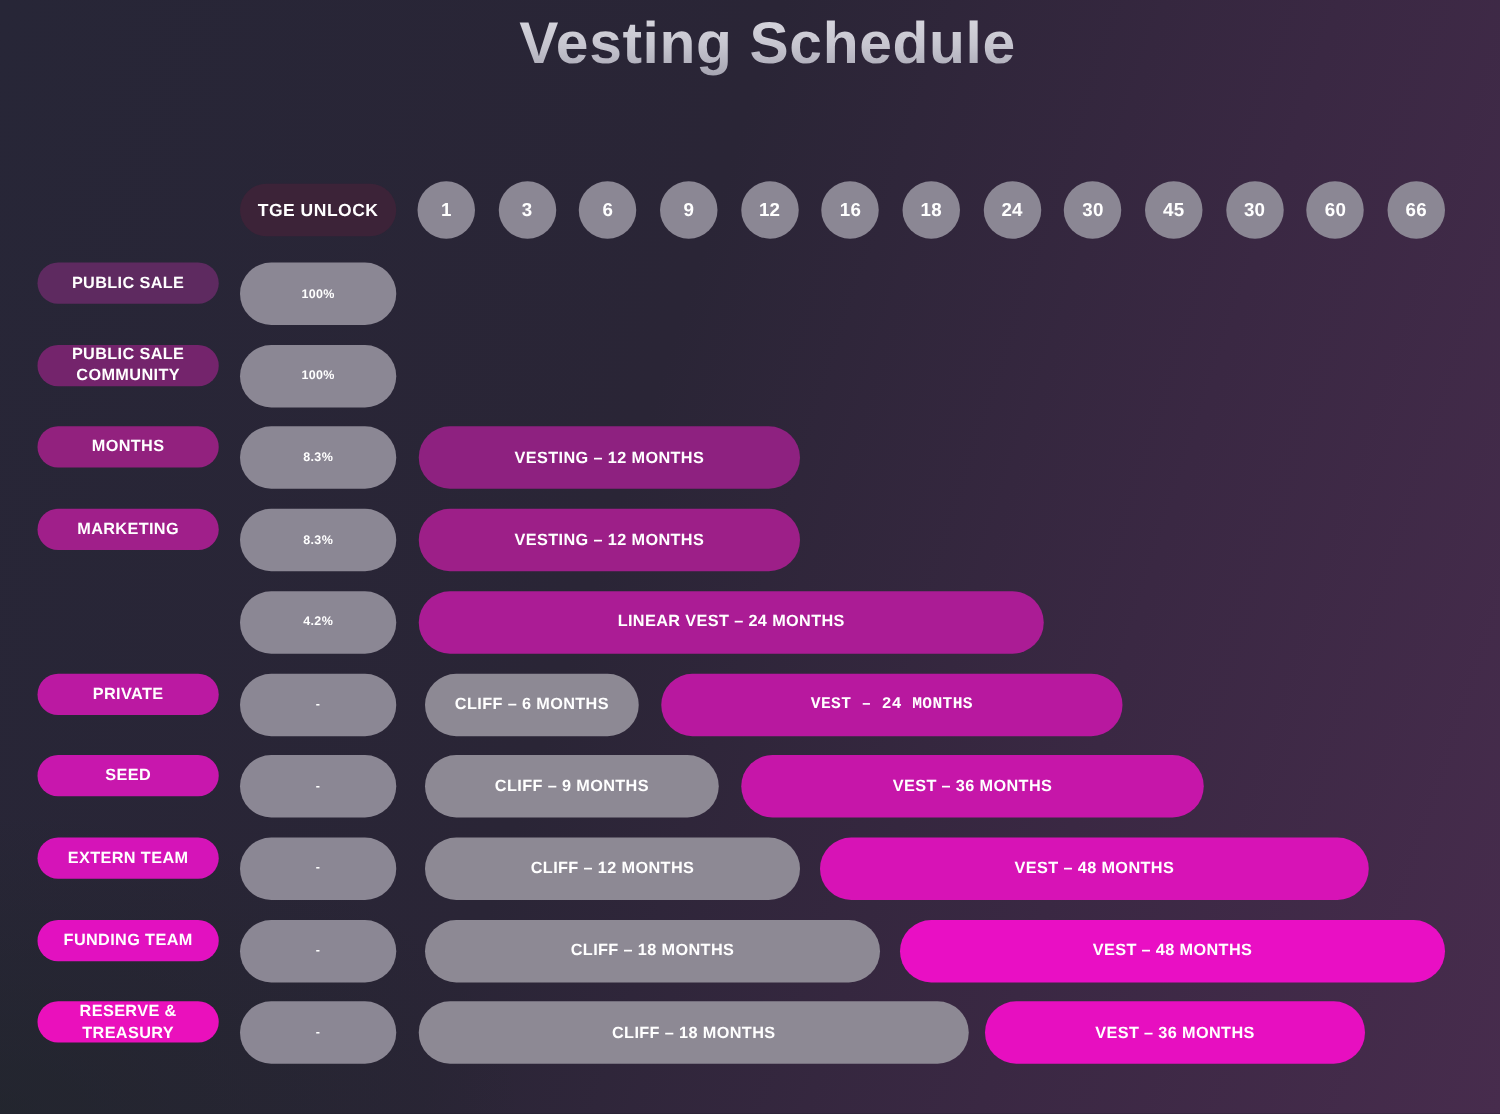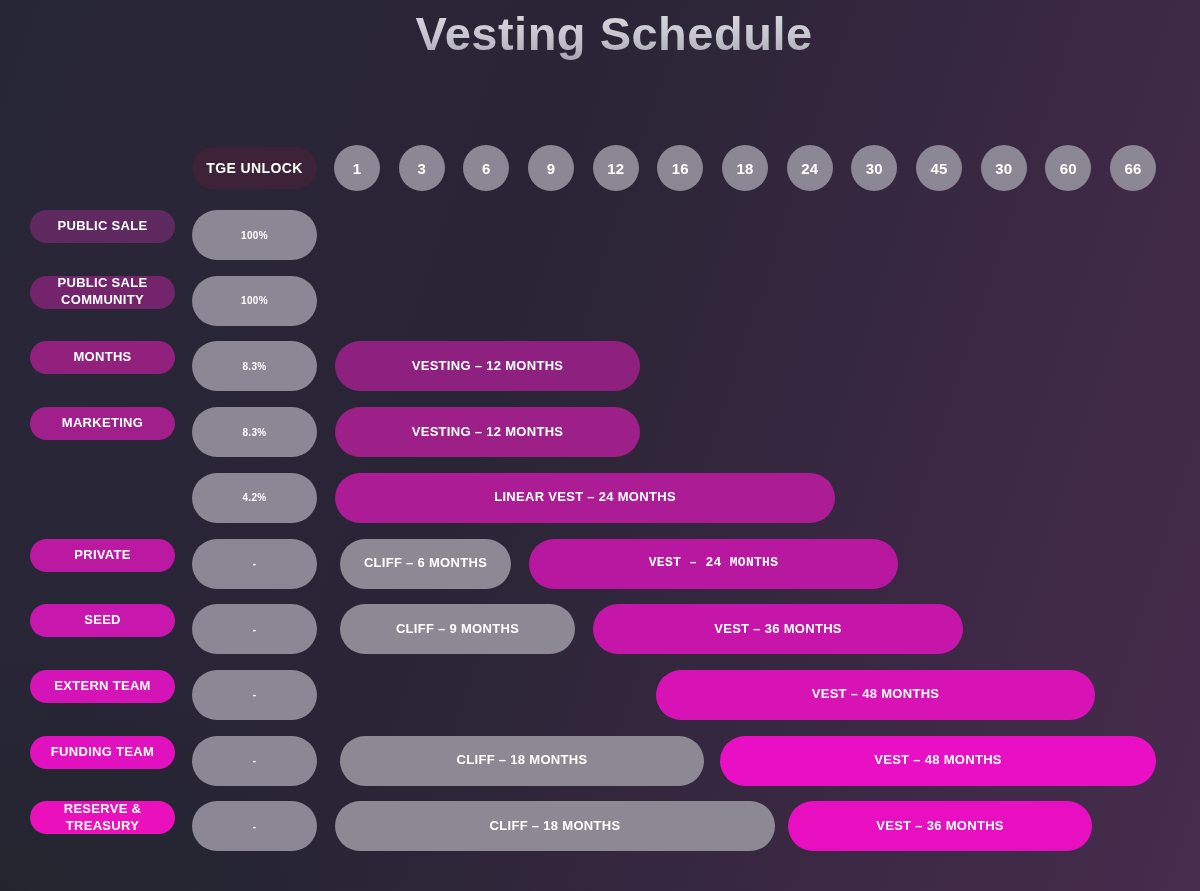--- a/index.html
+++ b/index.html
@@ -105,20 +105,21 @@
       </div>
       <div class="row" style="top: 604.2px;">
         <div class="pill label-pill" style="background: rgb(200, 23, 173);">SEED</div>
         <div class="pill tge-value" style="background: rgb(139, 135, 148);">-</div>
         <div class="pill bar cliff" style="left: 340px; width: 235px;">CLIFF – 9 MONTHS</div>
         <div class="pill bar vest" style="left: 593px; width: 370px; background: rgb(198, 22, 169);">VEST – 36 MONTHS</div>
       </div>
       <div class="row" style="top: 669.9px;">
         <div class="pill label-pill" style="background: rgb(213, 20, 184); text-align: right;">EXTERN TEAM</div>
         <div class="pill tge-value" style="background: rgb(139, 135, 148);">-</div>
+        <div class="pill bar cliff" style="left: 340px; width: 300px;">CLIFF – 12 MONTHS</div>
         <div class="pill bar vest" style="left: 656px; width: 439px; background: rgb(215, 19, 182);">VEST – 48 MONTHS</div>
       </div>
       <div class="row" style="top: 735.6px;">
         <div class="pill label-pill" style="background: rgb(226, 17, 192);">FUNDING TEAM</div>
         <div class="pill tge-value" style="background: rgb(139, 135, 148);">-</div>
         <div class="pill bar cliff" style="left: 340px; width: 364px;">CLIFF – 18 MONTHS</div>
         <div class="pill bar vest" style="left: 720px; width: 436px; background: rgb(233, 15, 196);">VEST – 48 MONTHS</div>
       </div>
       <div class="row" style="top: 801.3px;">
         <div class="pill label-pill" style="background: rgb(234, 16, 188);">RESERVE &amp; TREASURY</div>

